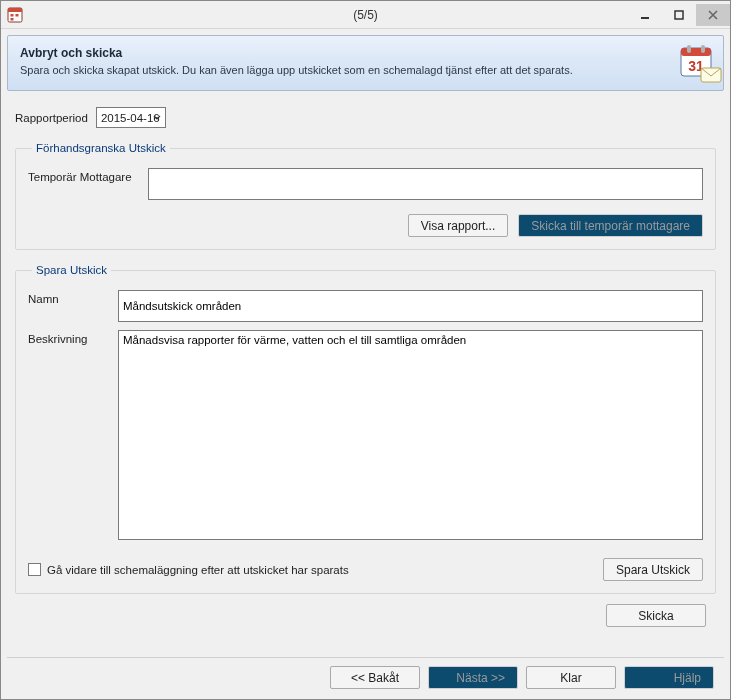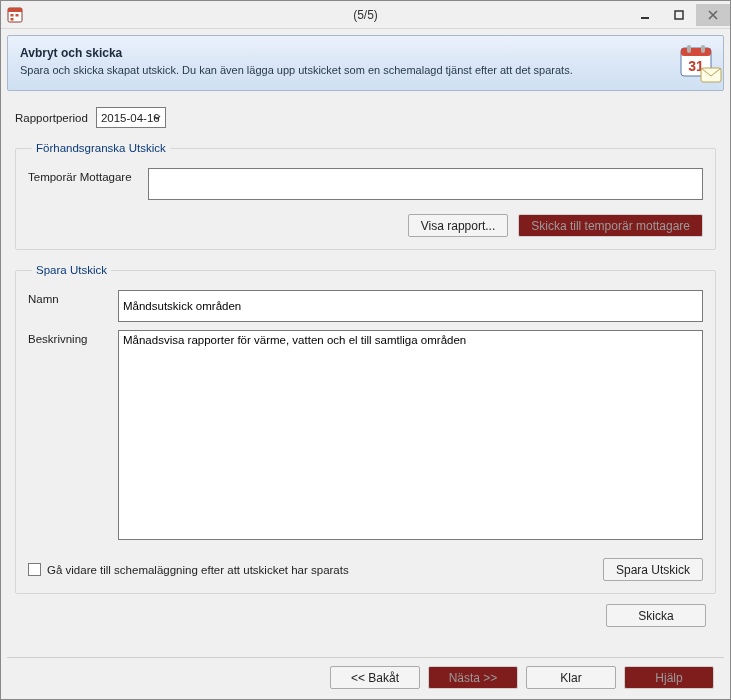--- a/index.html
+++ b/index.html
@@ -93,21 +93,21 @@
     font-size:11.5px; padding:3px 4px; background:#fff;
     font-family:inherit; resize:none; outline:none;
   }
   .btnrow { display:flex; justify-content:flex-end; gap:10px; margin-top:14px;}
   .btnrow.left-right { justify-content:space-between; align-items:center;}
   button.win {
     height:23px; min-width:90px; padding:0 12px;
     background:#f4f4f4; border:1px solid #aaa; border-radius:2px;
     font-size:12px; font-family:inherit; color:#222;
   }
-  button.win:disabled { color:#9a9a9a; border-color:#cfcfcf; background:#7f1d1d;}
+  button.win:disabled { color:#9a9a9a; border-color:#cfcfcf; background:#0c4a6e;text-align:right;}
   .checkbox { display:flex; align-items:center; gap:6px; font-size:11.5px; color:#222;}
   .chkbox {
     width:13px; height:13px; border:1px solid #7a7a7a; background:#fff;
     display:inline-block;
   }
   .footer-sep { height:1px; background:#cfcfcf; margin:10px 0 0 0;}
   .footer {
     display:flex; justify-content:flex-end; gap:8px;
     padding:8px 10px 10px 10px;
   }

